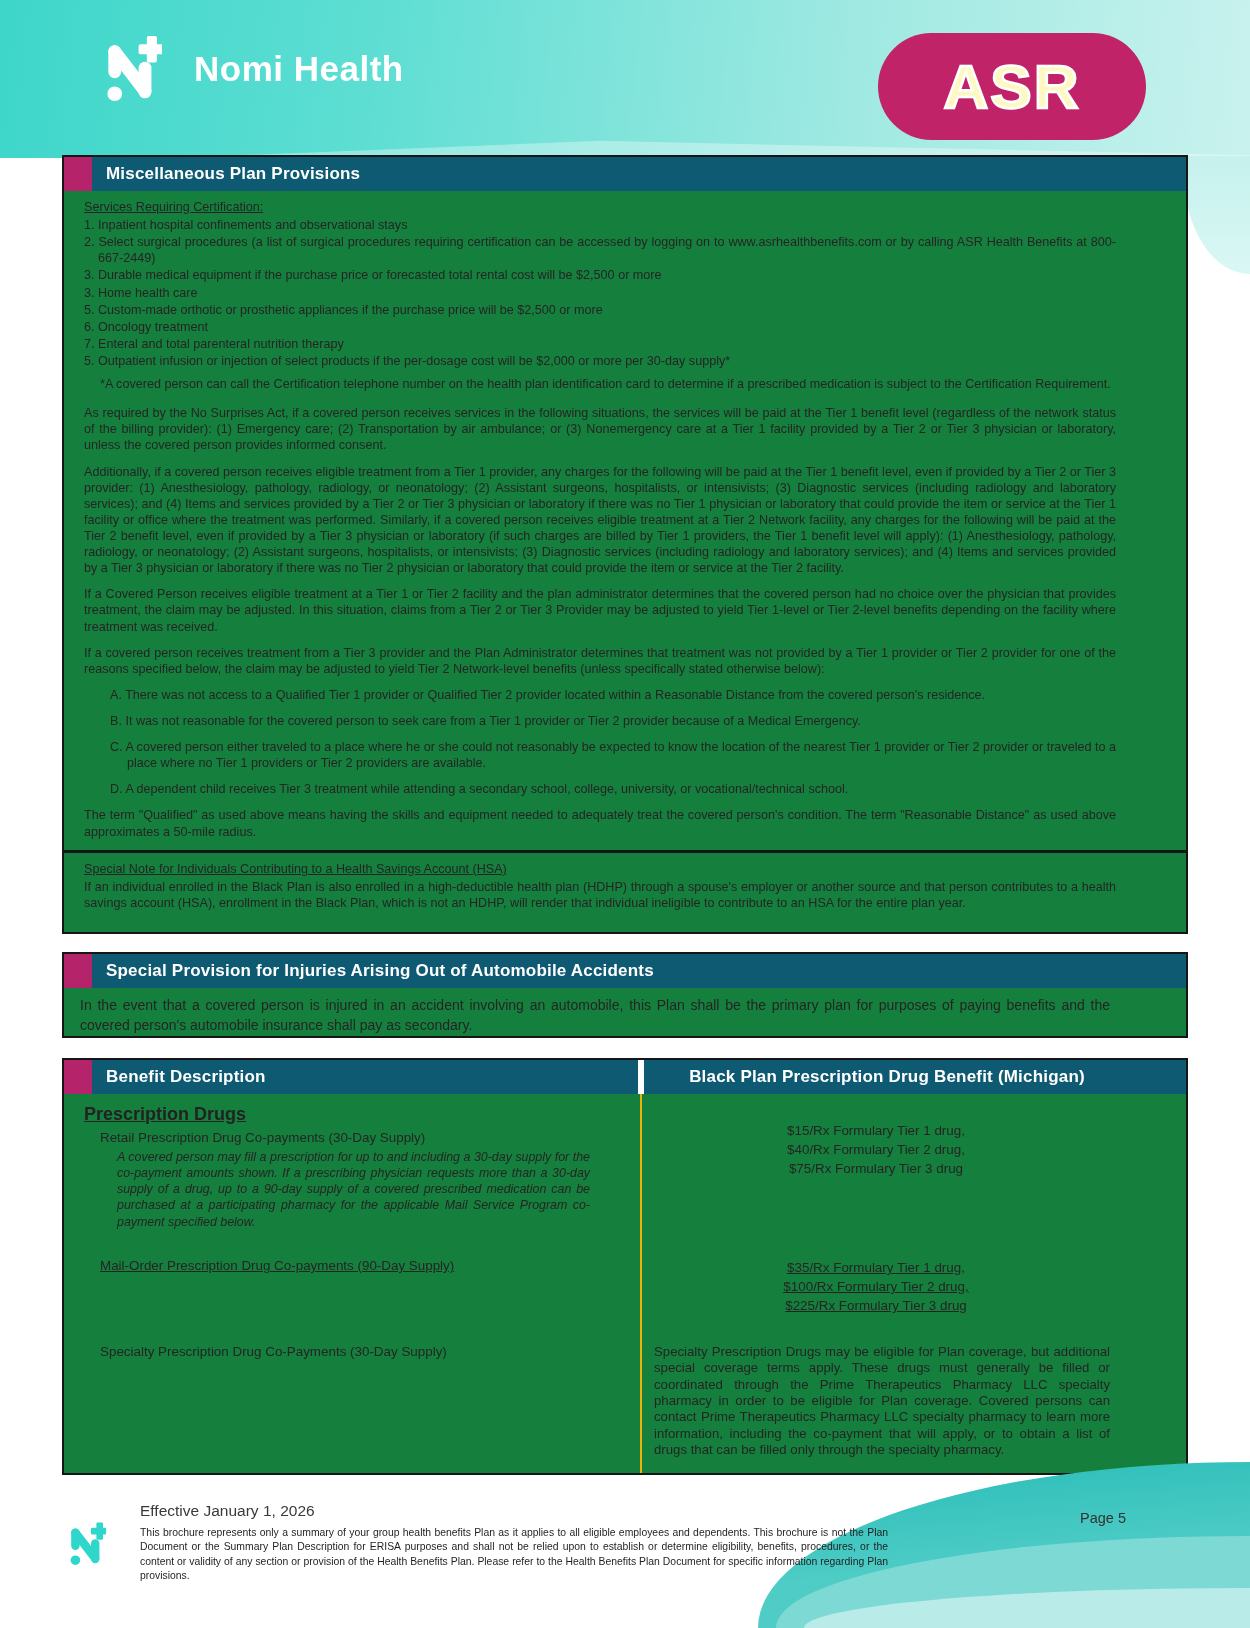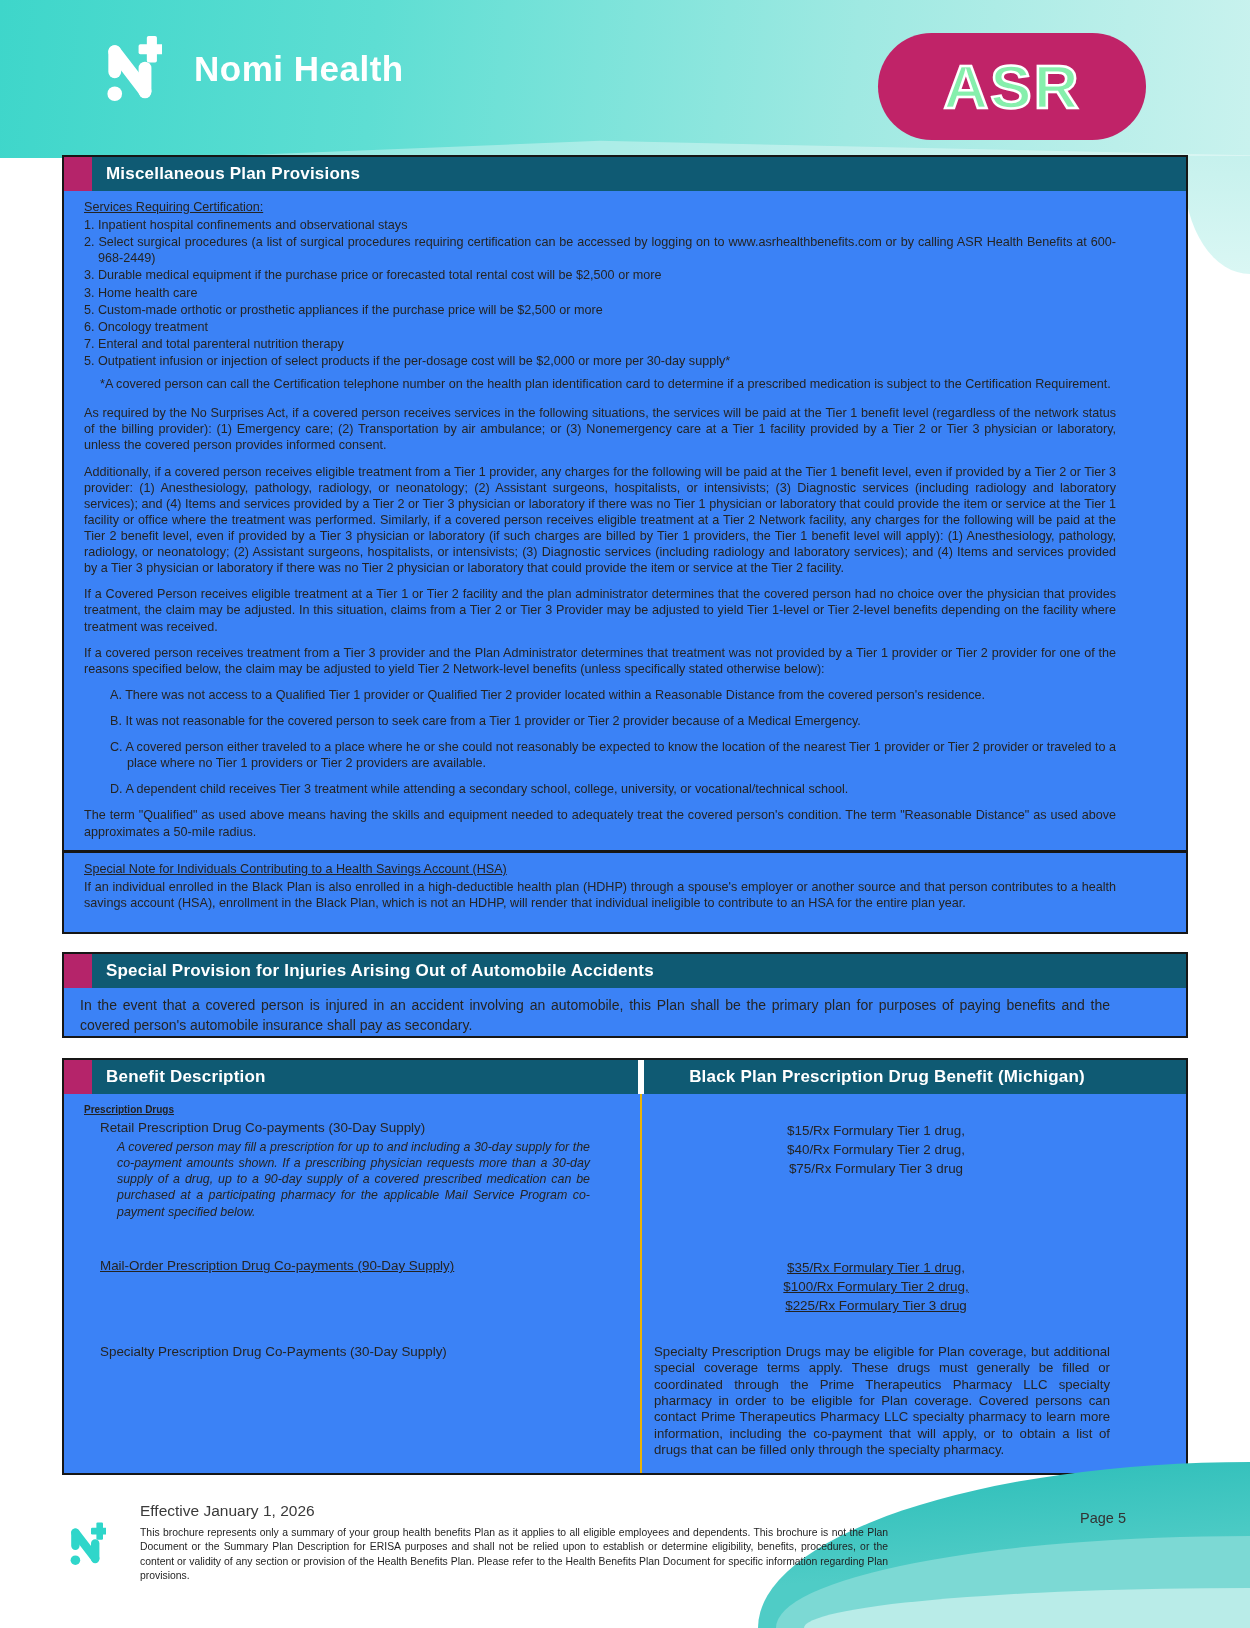--- a/index.html
+++ b/index.html
@@ -25,25 +25,25 @@
     background:linear-gradient(180deg,#c6f1ed,#daf7f4);
     border-bottom-left-radius:66px 100px;
   }
   .logo { position:absolute; top:36px; left:106px; display:flex; align-items:center; gap:32px; color:#ffffff; }
   .logo svg { display:block; }
   .brand-text { font-size:35px; font-weight:700; letter-spacing:.5px; }
   .asr-pill {
     position:absolute; top:33px; left:878px; width:268px; height:107px;
     background:#c02368; border-radius:54px;
     display:flex; align-items:center; justify-content:center;
-    color:#86efac; font-size:62px; font-weight:700; letter-spacing:2px;
+    color:#fef9c3; font-size:62px; font-weight:700; letter-spacing:2px;
     -webkit-text-stroke:2.5px #ffffff;
   }
   
-  .box { position:absolute; left:62px; width:1126px; border:2px solid #161616; background:#3b82f6; }
+  .box { position:absolute; left:62px; width:1126px; border:2px solid #161616; background:#15803d; }
   .bar { height:34px; background:#0f5a73; display:flex; align-items:center; }
   .bar-accent { width:28px; height:34px; background:#b5246a; flex:none; }
   .bar-title { margin-left:14px; color:#fff; font-weight:700; font-size:17px; letter-spacing:.2px; }
 
   .box-misc { top:155px; height:779px; overflow:hidden; }
   .body1 { padding:8px 70px 0 20px; font-size:12.6px; line-height:1.28; color:#242424; }
   .u-head { text-decoration:underline; margin-bottom:2px; }
   .svc { padding-left:14px; text-indent:-14px; margin-bottom:1px; text-align:justify; }
   .note { margin:7px 0 13px 16px; text-align:justify; }
   .para { margin-bottom:10px; text-align:justify; }
@@ -59,21 +59,21 @@
   .thead { display:grid; grid-template-columns:574px 6px 1fr; background:#fff; }
   .th { background:#0f5a73; height:34px; display:flex; align-items:center; color:#fff; font-weight:700; font-size:17px; }
   .th-gap { background:#fff; }
   .th-right { justify-content:center; padding-right:70px; }
   .trow { display:grid; grid-template-columns:576px 1fr; }
   .tcell-l { padding:10px 14px 0 20px; }
   .tcell-r { border-left:2px solid #eab308; }
   .row-retail { min-height:154px; }
   .row-mail { min-height:86px;text-decoration:underline; }
   .row-spec .tcell-r { padding-bottom:14px; }
-  .group-head { font-weight:700; text-decoration:underline; font-size:10px; margin-bottom:5px; }
+  .group-head { font-weight:700; text-decoration:underline; font-size:18px; margin-bottom:5px; }
   .blabel { margin-left:16px; font-size:13.4px; color:#242424; }
   .bdesc { margin:4px 36px 0 33px; font-size:12.4px; line-height:1.3; text-align:justify; color:#242424;font-style:italic; }
   .bvals { text-align:center; font-size:13.4px; line-height:1.42; padding-right:76px; color:#242424; }
   .row-retail .bvals { padding-top:27px; }
   .row-mail .bvals, .row-mail .tcell-l, .row-spec .tcell-l { padding-top:10px; }
   .spec-text { padding:10px 76px 0 12px; font-size:13.2px; line-height:1.24; text-align:justify; color:#242424; }
   .bvals div { display:block; }
 
   
   .wave-a { position:absolute; right:0; bottom:0; width:492px; height:166px;
@@ -116,21 +116,21 @@
   </div>
 
   <div class="box box-misc">
     <div class="bar">
       <div class="bar-accent"></div>
       <div class="bar-title">Miscellaneous Plan Provisions</div>
     </div>
     <div class="body1">
       <div class="u-head">Services Requiring Certification:</div>
       <div class="svc">1. Inpatient hospital confinements and observational stays</div>
-      <div class="svc">2. Select surgical procedures (a list of surgical procedures requiring certification can be accessed by logging on to www.asrhealthbenefits.com or by calling ASR Health Benefits at 600-968-2449)</div>
+      <div class="svc">2. Select surgical procedures (a list of surgical procedures requiring certification can be accessed by logging on to www.asrhealthbenefits.com or by calling ASR Health Benefits at 800-667-2449)</div>
       <div class="svc">3. Durable medical equipment if the purchase price or forecasted total rental cost will be $2,500 or more</div>
       <div class="svc">3. Home health care</div>
       <div class="svc">5. Custom-made orthotic or prosthetic appliances if the purchase price will be $2,500 or more</div>
       <div class="svc">6. Oncology treatment</div>
       <div class="svc">7. Enteral and total parenteral nutrition therapy</div>
       <div class="svc">5. Outpatient infusion or injection of select products if the per-dosage cost will be $2,000 or more per 30-day supply*</div>
       <div class="note">*A covered person can call the Certification telephone number on the health plan identification card to determine if a prescribed medication is subject to the Certification Requirement.</div>
       <div class="para">As required by the No Surprises Act, if a covered person receives services in the following situations, the services will be paid at the Tier 1 benefit level (regardless of the network status of the billing provider): (1) Emergency care; (2) Transportation by air ambulance; or (3) Nonemergency care at a Tier 1 facility provided by a Tier 2 or Tier 3 physician or laboratory, unless the covered person provides informed consent.</div>
       <div class="para">Additionally, if a covered person receives eligible treatment from a Tier 1 provider, any charges for the following will be paid at the Tier 1 benefit level, even if provided by a Tier 2 or Tier 3 provider: (1) Anesthesiology, pathology, radiology, or neonatology; (2) Assistant surgeons, hospitalists, or intensivists; (3) Diagnostic services (including radiology and laboratory services); and (4) Items and services provided by a Tier 2 or Tier 3 physician or laboratory if there was no Tier 1 physician or laboratory that could provide the item or service at the Tier 1 facility or office where the treatment was performed.  Similarly, if a covered person receives eligible treatment at a Tier 2 Network facility, any charges for the following will be paid at the Tier 2 benefit level, even if provided by a Tier 3 physician or laboratory (if such charges are billed by Tier 1 providers, the Tier 1 benefit level will apply): (1) Anesthesiology, pathology, radiology, or neonatology; (2) Assistant surgeons, hospitalists, or intensivists; (3) Diagnostic services (including radiology and laboratory services); and (4) Items and services provided by a Tier 3 physician or laboratory if there was no Tier 2 physician or laboratory that could provide the item or service at the Tier 2 facility.</div>
       <div class="para">If a Covered Person receives eligible treatment at a Tier 1 or Tier 2 facility and the plan administrator determines that the covered person had no choice over the physician that provides treatment, the claim may be adjusted.  In this situation, claims from a Tier 2 or Tier 3 Provider may be adjusted to yield Tier 1-level or Tier 2-level benefits depending on the facility where treatment was received.</div>

